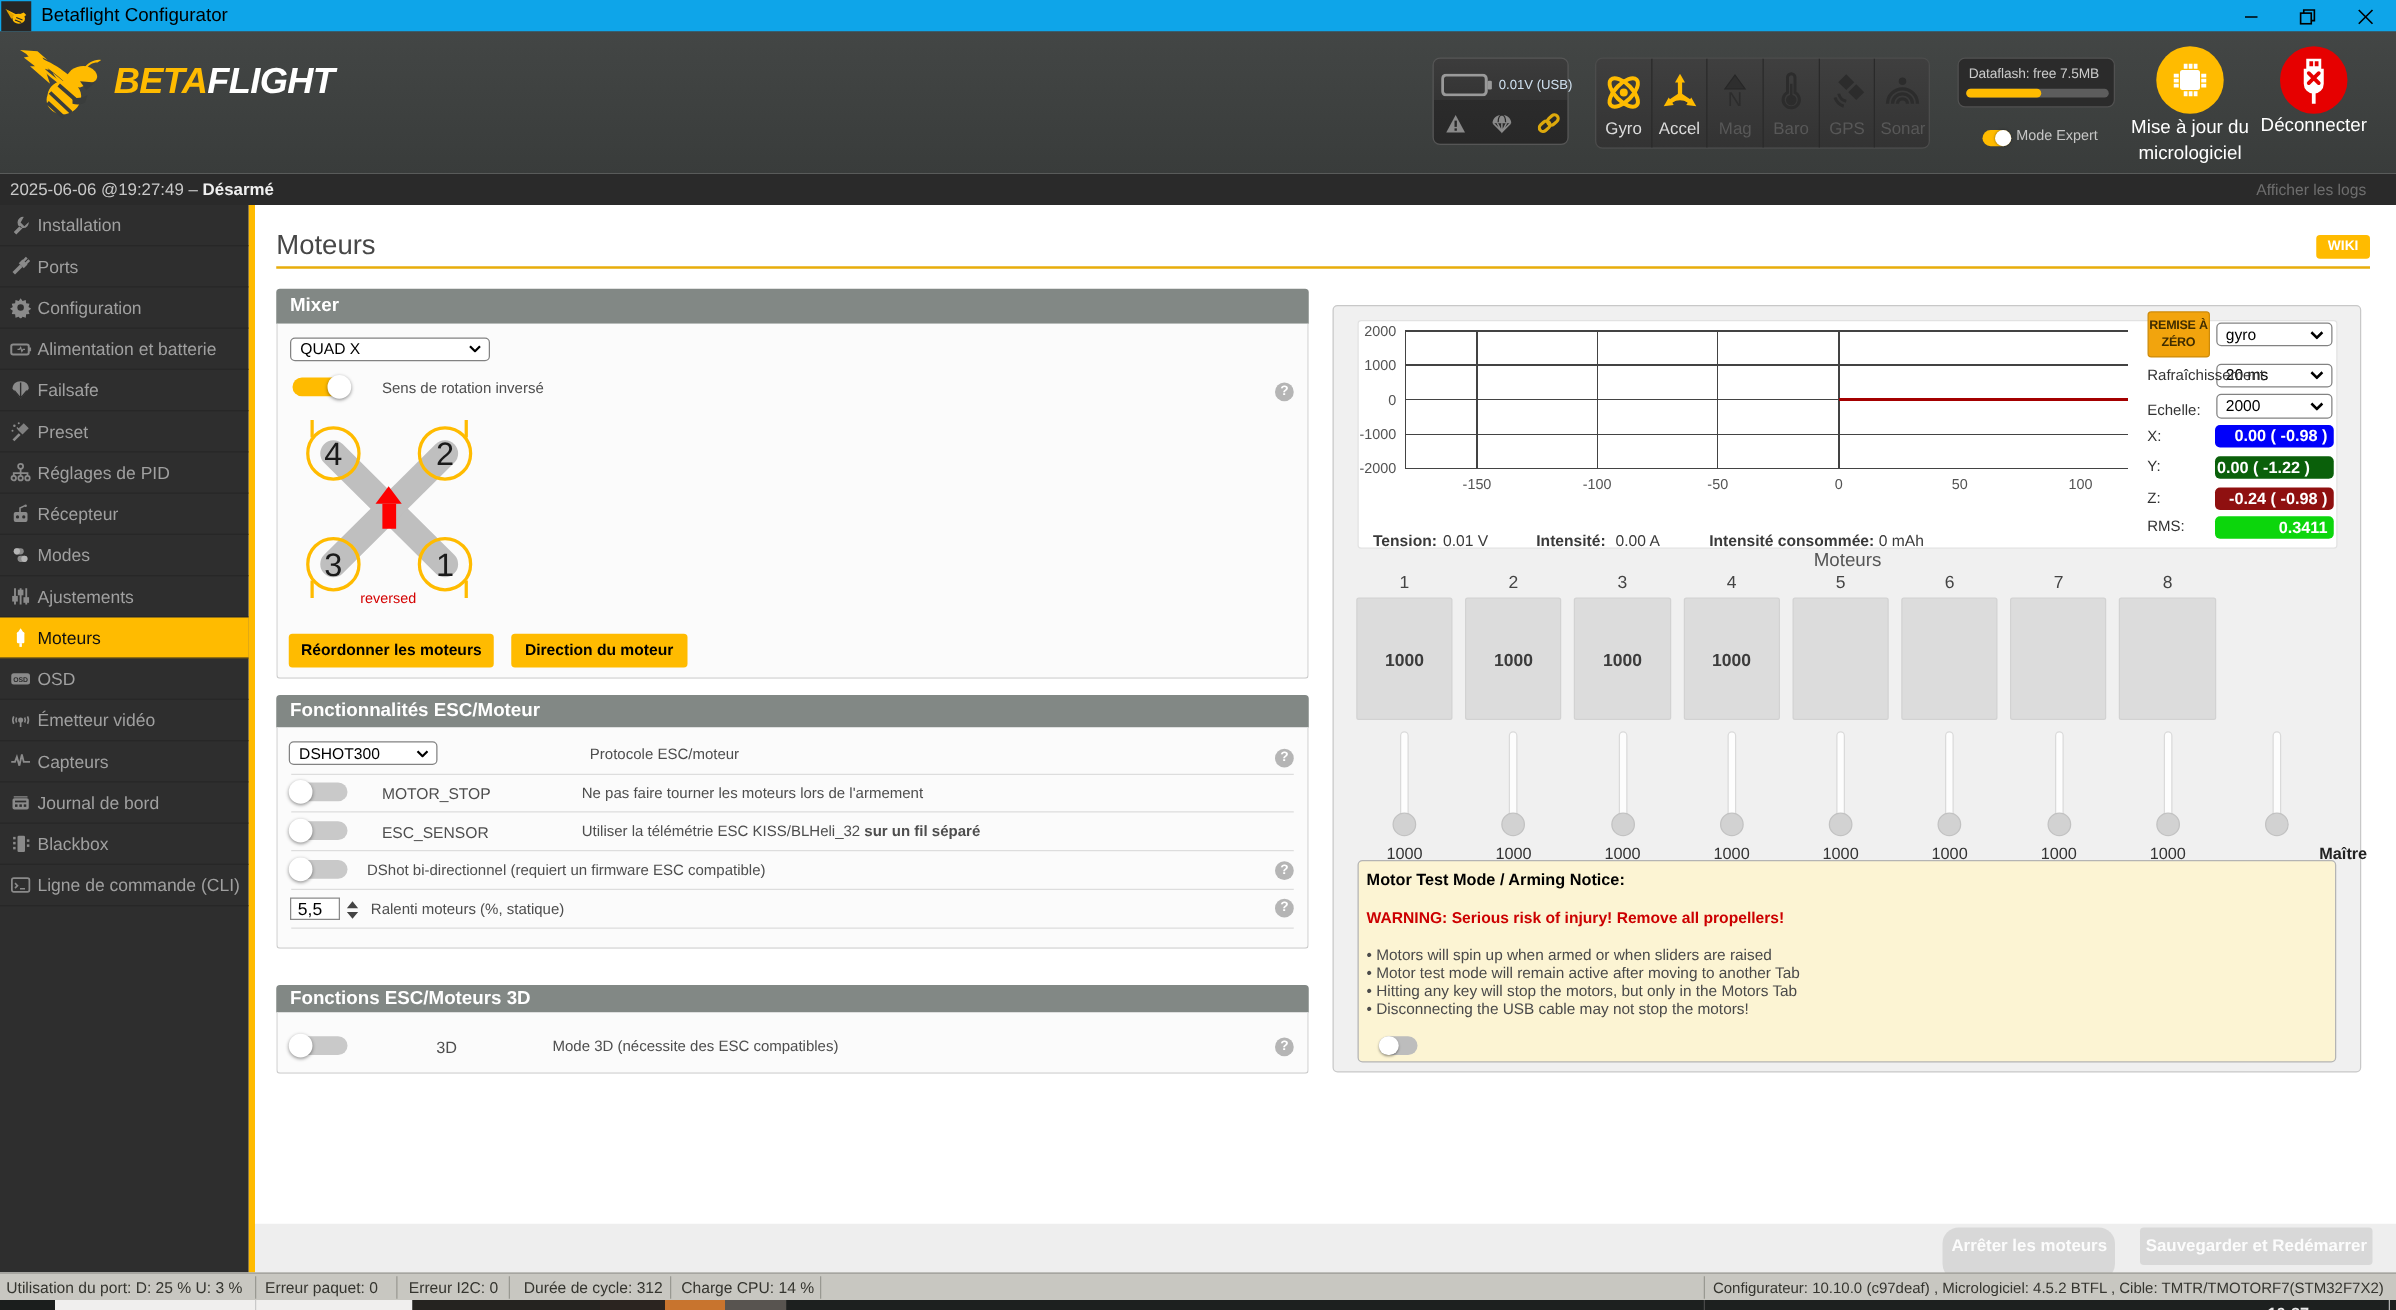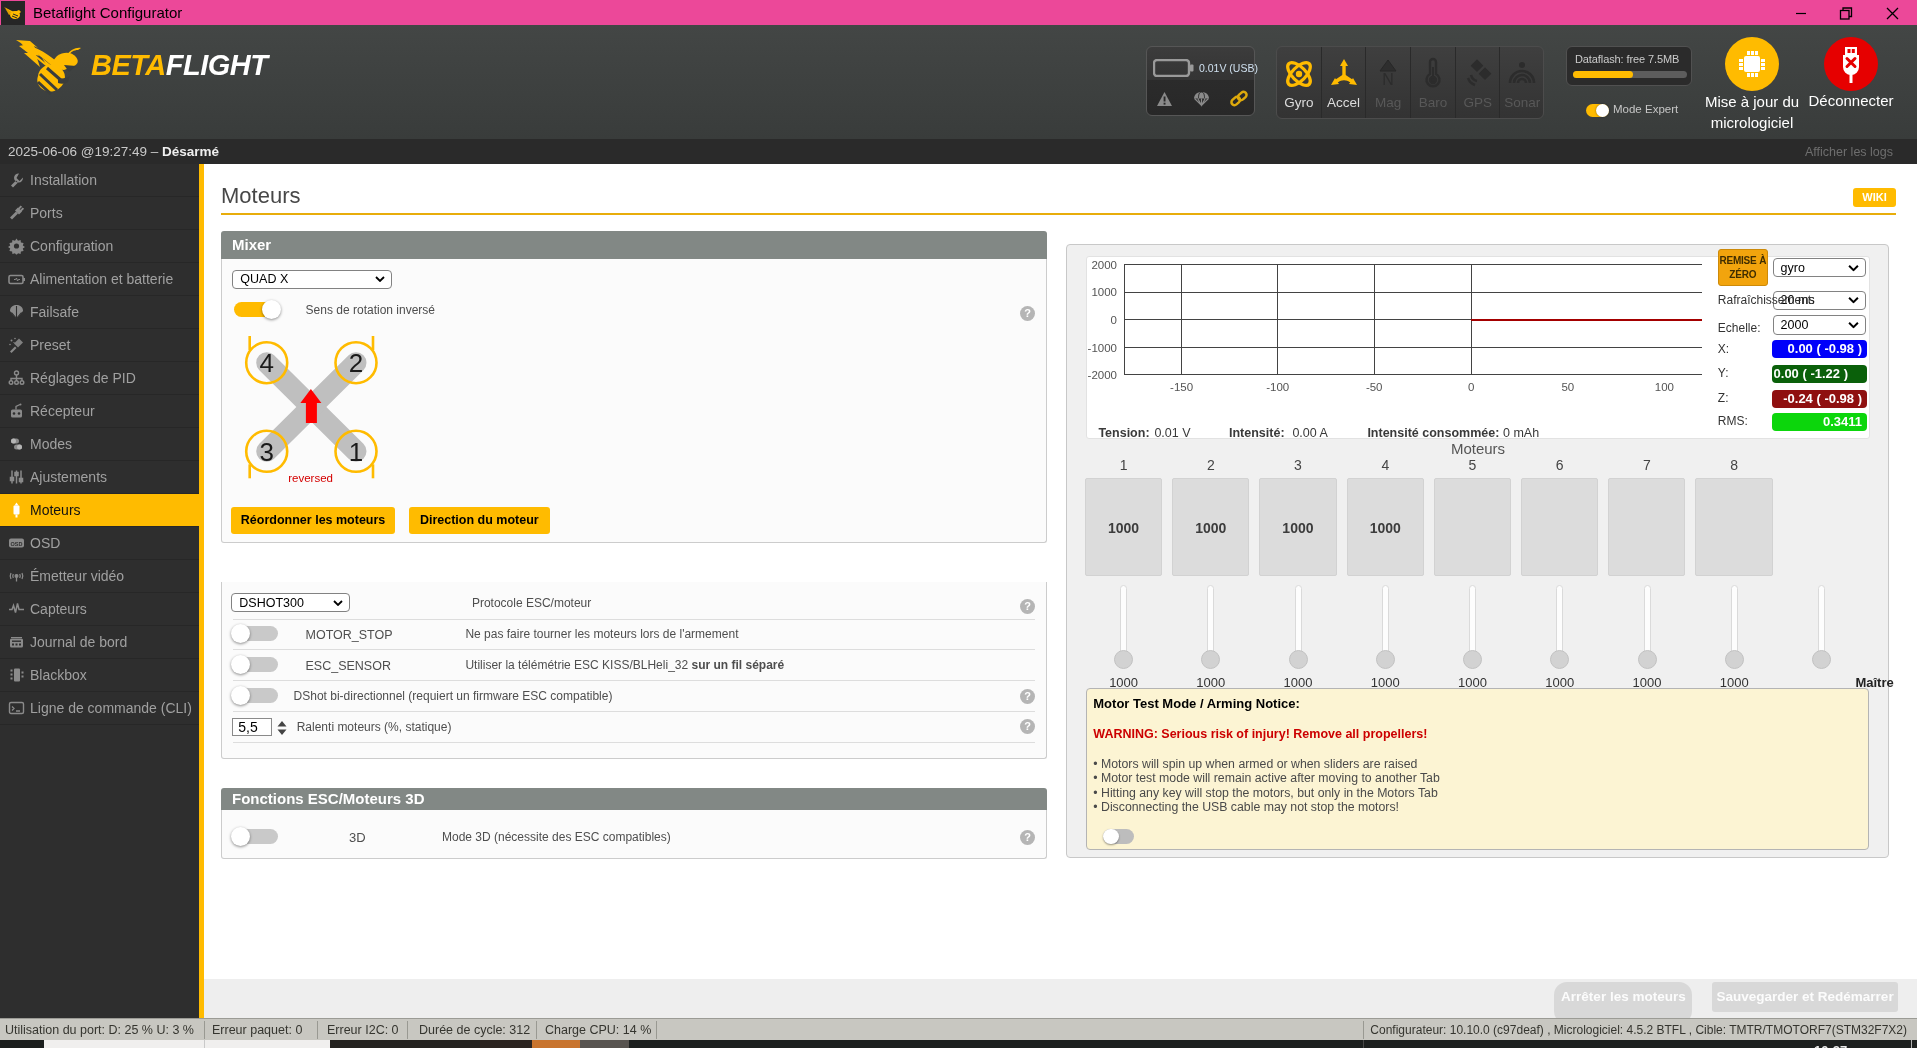--- a/index.html
+++ b/index.html
@@ -19,21 +19,21 @@
 .trk{top:340.7px;width:7px;height:78px;background:#fdfdfd;border:1px solid #dadada;border-radius:4px}
 .thm{top:405.9px;width:19px;height:19px;background:#d2d2d2;border:1px solid #c2c2c2;border-radius:50%}
 .val{top:430.5px;width:40px;text-align:center;font-size:13px;color:#333}
 .seg{position:absolute;top:0;height:8px}
 .sbt{position:absolute;top:4px;font-size:12.5px;color:#35352f;white-space:nowrap}
 .sbd{position:absolute;top:2px;width:1px;height:18px;background:#999992}
 .sen{position:absolute;top:0;height:71px;text-align:center}
 .sen .sl{position:absolute;bottom:8px;width:100%;text-align:center;font-size:13.5px}
 </style></head><body>
 
-<div class="a" style="left:0;top:0;width:1917px;height:35px;background:#ec4899">
+<div class="a" style="left:0;top:0;width:1917px;height:35px;background:#0ea5e9">
   <div class="a" style="left:1px;top:1px;width:24px;height:24px;background:#262626">
     <svg width="24" height="24" viewBox="0 0 24 24">
         <g fill="#ffbb00">
           <path d="M3 6 L13 11 L11 13 Z"></path>
           <path d="M4 7 L12 12 L8 14 Z" fill="#e0a000"></path>
           <ellipse cx="14" cy="14" rx="5" ry="4"></ellipse>
           <path d="M11 12 l7 -3 2 2 -5 4 Z" fill="#ffbb00"></path>
         </g>
         <path d="M12 13 l5 2 M11 15 l5 2" stroke="#262626" stroke-width="1"></path>
       </svg>
@@ -428,20 +428,21 @@
           <rect x="64.9" y="72" width="11" height="20"></rect>
           <path d="M59.4 72 L80.4 72 69.9 58 Z"></path>
         </g>
       <text x="69.6" y="151" font-family="Liberation Sans" font-size="11.5" fill="#d40000" text-anchor="middle">reversed</text>
     </svg>
     <div class="a ybtn" style="left:10.2px;top:276.1px;width:163.8px;height:27.3px;line-height:27.3px;font-size:12.5px">Réordonner les moteurs</div>
     <div class="a ybtn" style="left:187.6px;top:276.1px;width:141.4px;height:27.3px;line-height:27.3px;font-size:12.5px">Direction du moteur</div>
   </div>
 
   <div class="a" style="left:17px;top:391.5px;width:826px;height:203.5px">
+    <div class="panelh" style="height:26.5px;line-height:26.5px">Fonctionnalités ESC/Moteur</div>
     <div class="pbody a" style="left:0;top:26.5px;width:826px;height:177px"></div>
     <div class="a sel" style="left:10.3px;top:37.6px;width:119px;height:19px">
         <span>DSHOT300</span>
         <svg class="chev" width="10" height="6" viewBox="0 0 10 6">
           <path d="M1 1 l4 4 4-4" stroke="#000" stroke-width="1.8" fill="none"></path>
         </svg>
       </div>
     <div class="a lab" style="left:250.9px;top:40.2px">Protocole ESC/moteur</div>
     <div class="a help" style="left:799px;top:43px">?</div>
     <div class="a" style="left:12px;top:63px;width:802px;height:1px;background:#ddd"></div>

